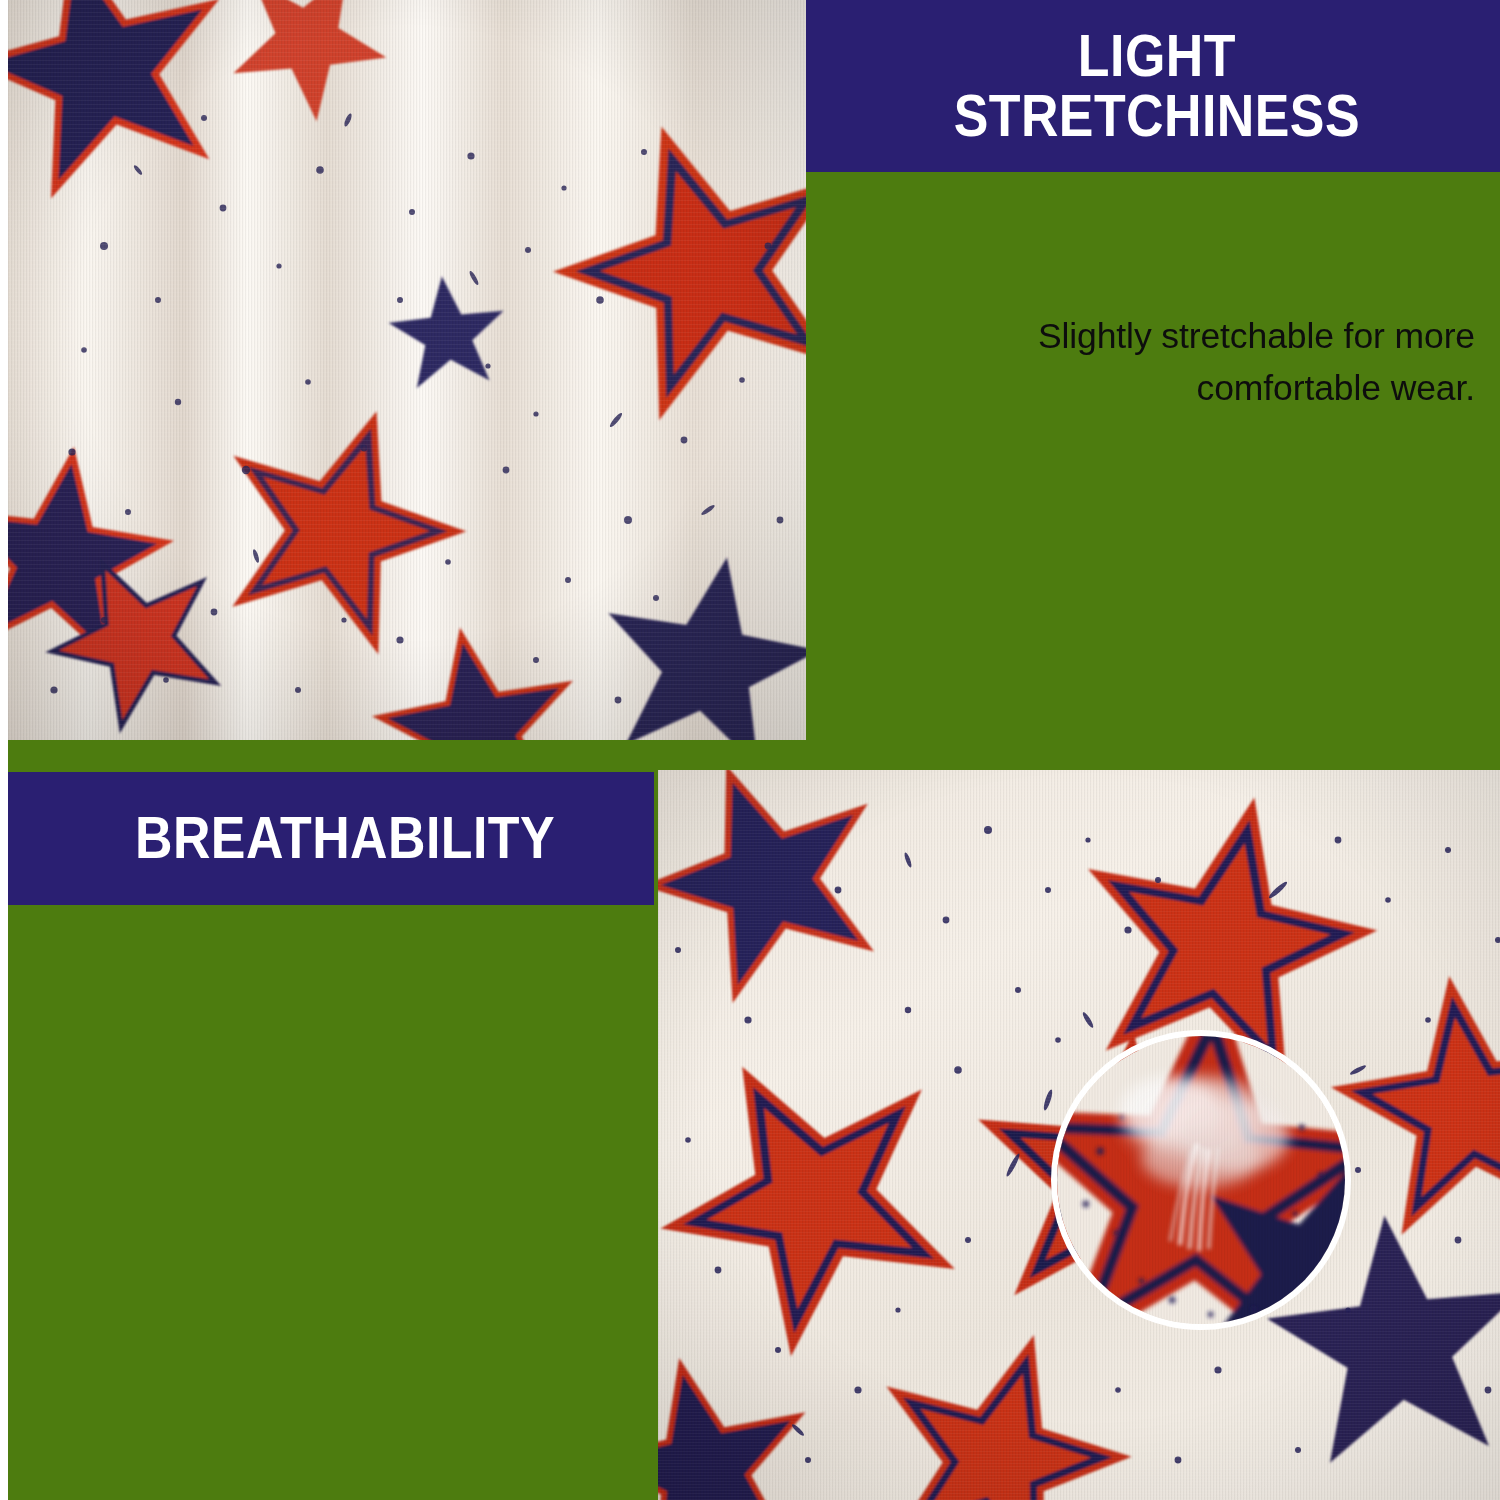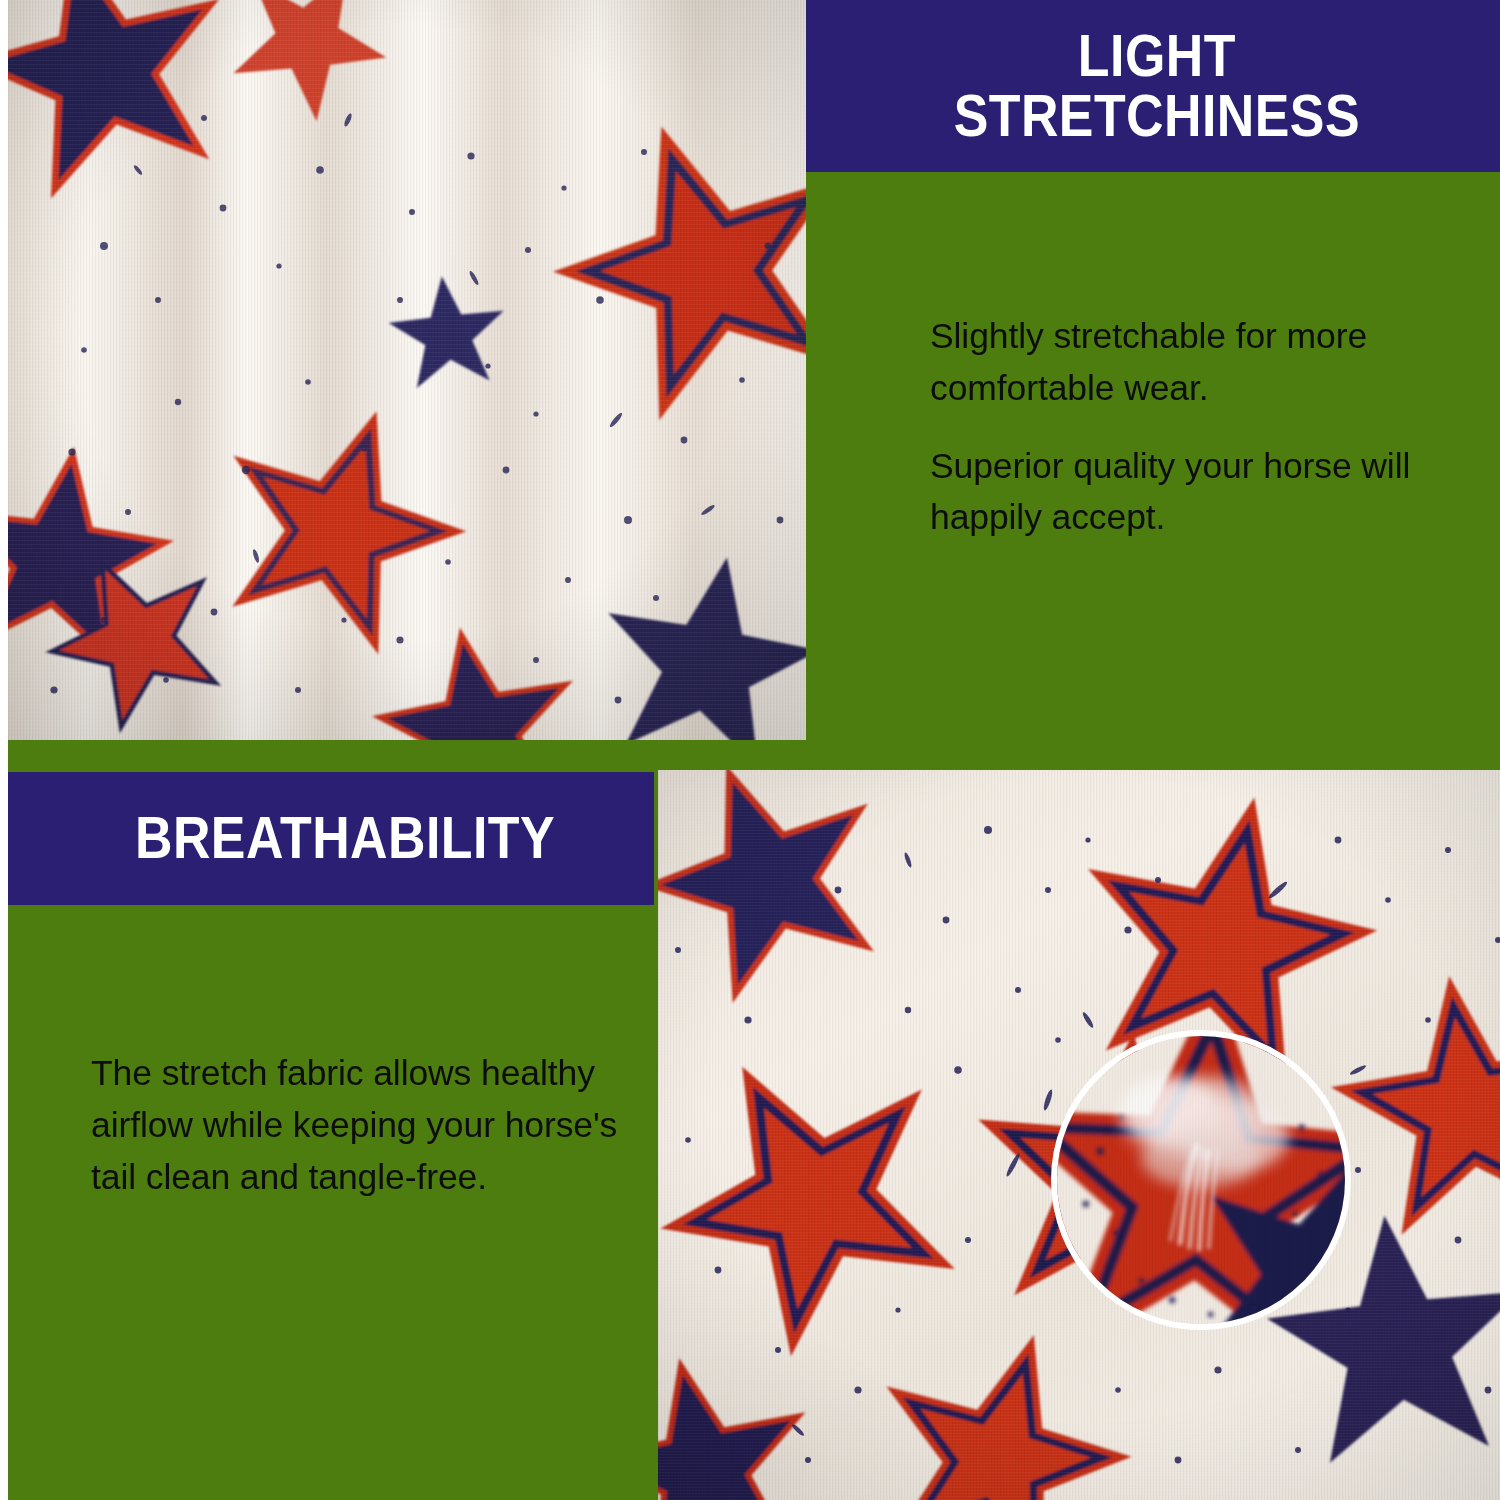--- a/index.html
+++ b/index.html
@@ -43,21 +43,21 @@
 
   
   .copy{
     position:absolute;
     color:#0d0d0d;
     font-size:35.5px;
     line-height:1.46;
     font-family:"Liberation Sans", sans-serif;
     letter-spacing:-0.1px;
   }
-  .copy p{margin:0 0 26px 0;}
+  .copy p{margin:0 0 26px 0;text-align:right;}
   .copy p:last-child{margin-bottom:0;}
   #copy-stretch{left:922px;top:311px;width:545px;}
   #copy-breath{left:83px;top:1048px;width:530px;}
 
   
   #airflow-inset{
     position:absolute;
     left:1043px;top:1030px;
     width:300px;height:300px;
     border-radius:50%;
@@ -209,30 +209,26 @@
     </svg>
   </div>
 
   <div class="banner" id="banner-stretch">
     <div class="banner-title">LIGHT
 STRETCHINESS</div>
   </div>
 
   <div class="copy" id="copy-stretch">
     <p>Slightly stretchable for more comfortable wear.</p>
-    <p>Superior quality your horse will happily accept.</p>
   </div>
 
   <div class="banner" id="banner-breath">
     <div class="banner-title">BREATHABILITY</div>
   </div>
 
-  <div class="copy" id="copy-breath">
-    <p>The stretch fabric allows healthy airflow while keeping your horse's tail clean and tangle-free.</p>
-  </div>
 
   <div class="photo" id="photo-breath" style="left:650px;top:770px;width:850px;height:730px;">
     <svg viewBox="0 0 850 730" preserveAspectRatio="xMidYMid slice">
       <defs>
         <linearGradient id="clothG" x1="0" y1="0" x2="0.7" y2="1">
           <stop offset="0" stop-color="#efe8df"></stop>
           <stop offset="0.35" stop-color="#f7f1e9"></stop>
           <stop offset="0.7" stop-color="#eee7de"></stop>
           <stop offset="1" stop-color="#f6f0e8"></stop>
         </linearGradient>

